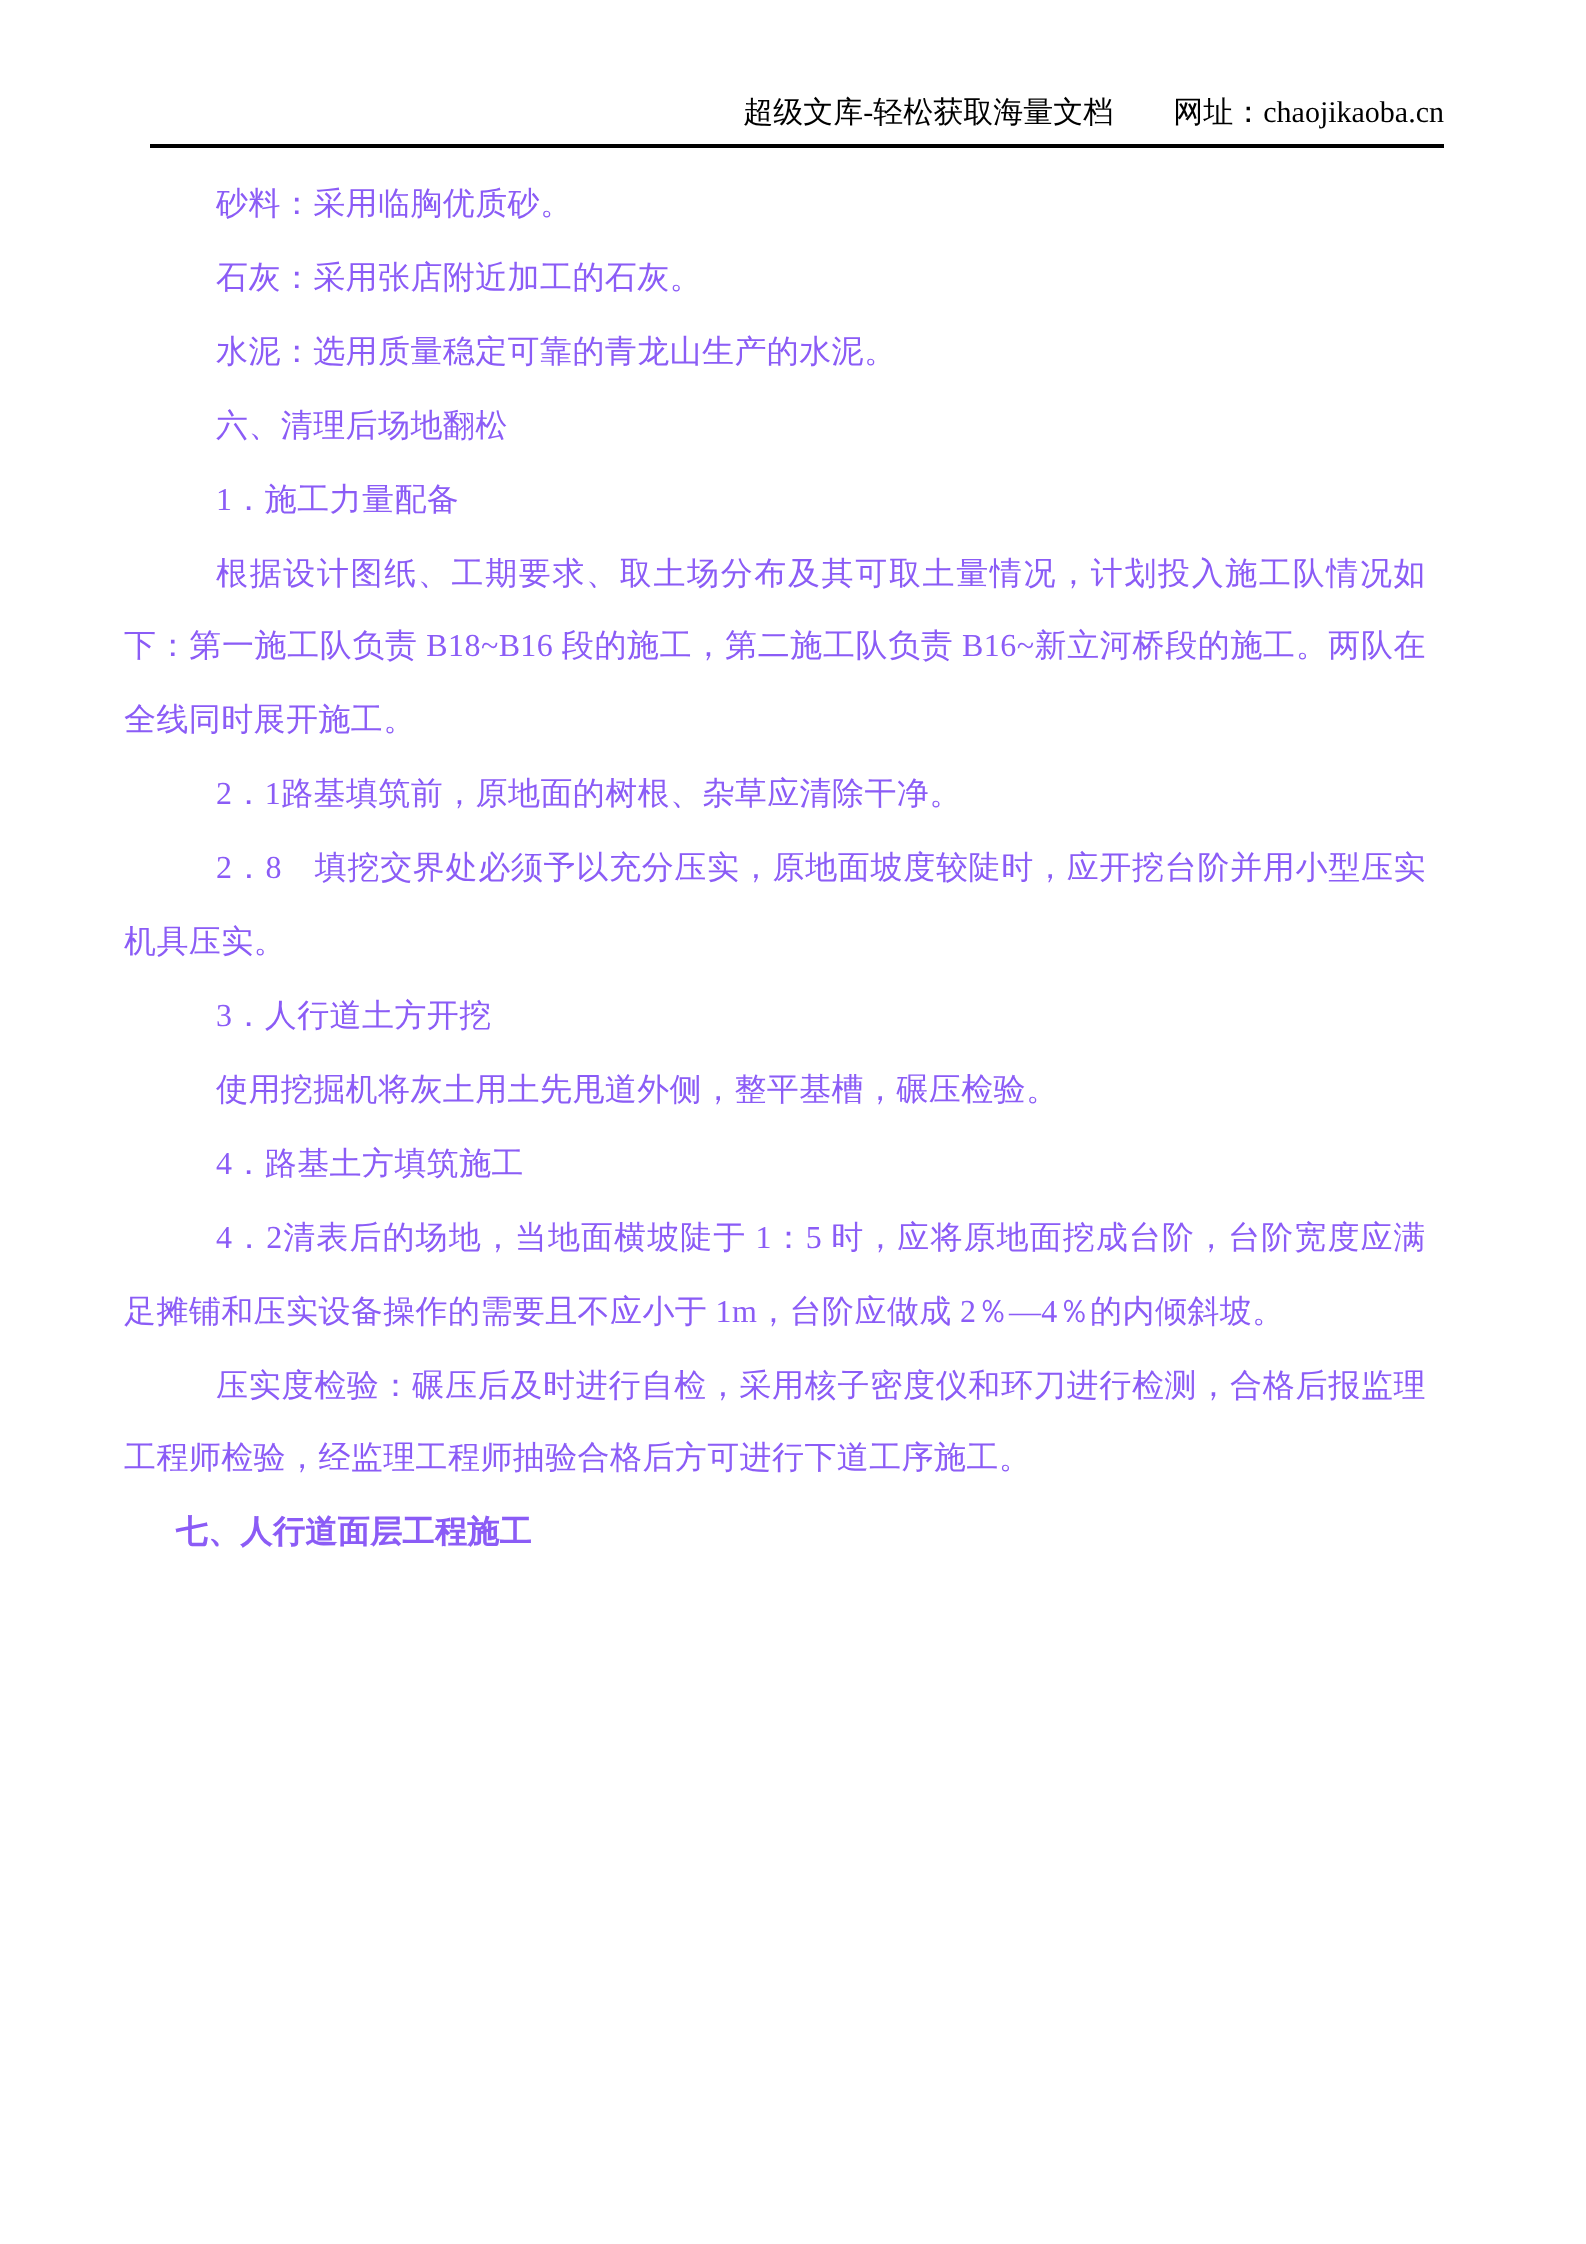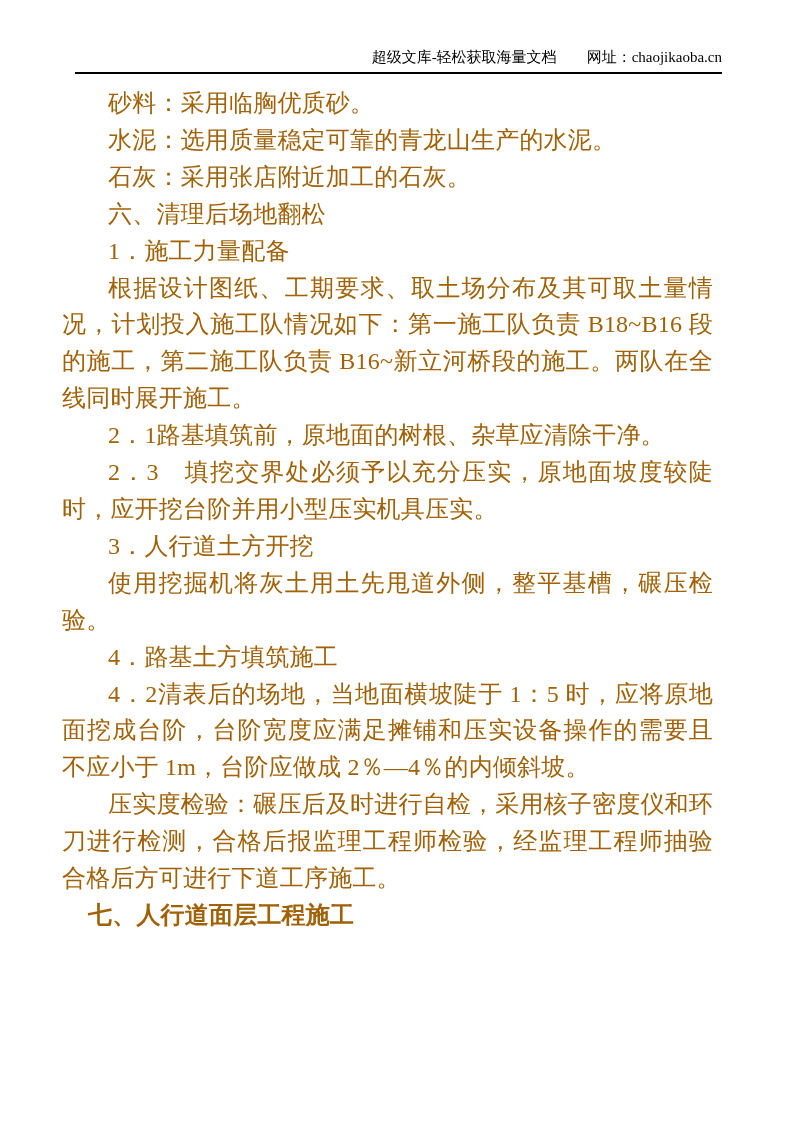--- a/index.html
+++ b/index.html
@@ -30,50 +30,50 @@
     top: 72px;
     left: 75px;
     width: 647px;
     border-top: 2px solid #000000;
   }
   .content {
     position: absolute;
     top: 85px;
     left: 62px;
     width: 651px;
-    font-size: 24px;
+    font-size: 16px;
     line-height: 36.9px;
     text-align: justify;
     text-justify: inter-ideograph;
     letter-spacing: 0.2px;
-    color: #a16207;
+    color: #8b5cf6;
   }
   .content p { margin: 0; text-indent: 46px; }
   .content p.indent-deep { text-indent: 66px; }
   .content p.indent-shallow { text-indent: 26px; font-weight: bold; }
 </style>
 </head>
 <body>
 
 <div class="page">
 
   <div class="header-text">
     <span>超级文库-轻松获取海量文档</span><span class="url-part">网址：chaojikaoba.cn</span>
   </div>
   <div class="header-rule"></div>
 
   <div class="content">
     <p>砂料：采用临胸优质砂。</p>
+    <p>石灰：采用张店附近加工的石灰。</p>
     <p>水泥：选用质量稳定可靠的青龙山生产的水泥。</p>
-    <p>石灰：采用张店附近加工的石灰。</p>
     <p>六、清理后场地翻松</p>
     <p>1．施工力量配备</p>
     <p>根据设计图纸、工期要求、取土场分布及其可取土量情况，计划投入施工队情况如下：第一施工队负责 B18~B16 段的施工，第二施工队负责 B16~新立河桥段的施工。两队在全线同时展开施工。</p>
     <p>2．1路基填筑前，原地面的树根、杂草应清除干净。</p>
-    <p>2．3　填挖交界处必须予以充分压实，原地面坡度较陡时，应开挖台阶并用小型压实机具压实。</p>
+    <p>2．8　填挖交界处必须予以充分压实，原地面坡度较陡时，应开挖台阶并用小型压实机具压实。</p>
     <p>3．人行道土方开挖</p>
     <p>使用挖掘机将灰土用土先甩道外侧，整平基槽，碾压检验。</p>
     <p>4．路基土方填筑施工</p>
     <p>4．2清表后的场地，当地面横坡陡于 1：5 时，应将原地面挖成台阶，台阶宽度应满足摊铺和压实设备操作的需要且不应小于 1m，台阶应做成 2％—4％的内倾斜坡。</p>
     <p>压实度检验：碾压后及时进行自检，采用核子密度仪和环刀进行检测，合格后报监理工程师检验，经监理工程师抽验合格后方可进行下道工序施工。</p>
     <p class="indent-shallow">七、人行道面层工程施工</p>
   </div>
 
 </div>
 

